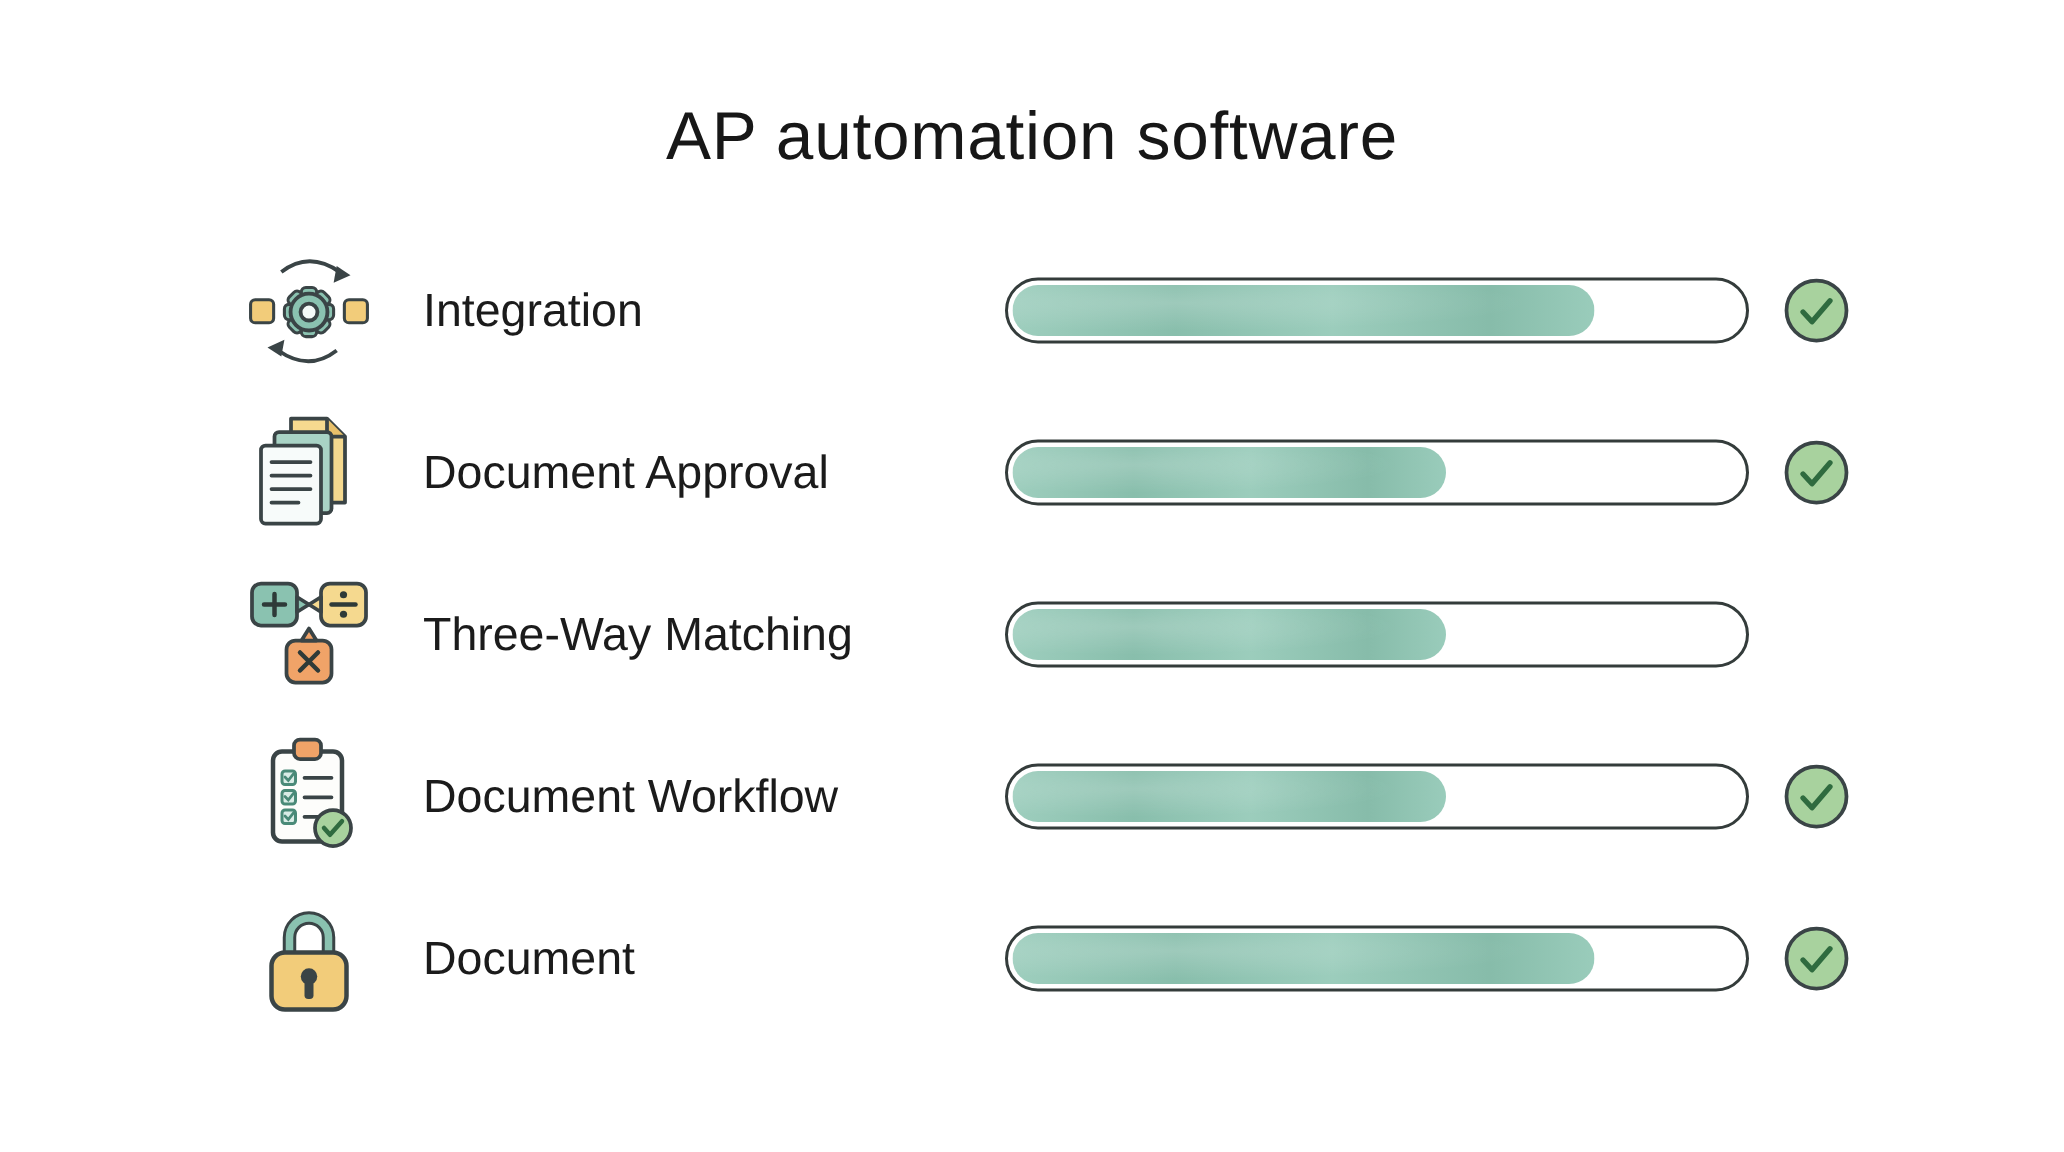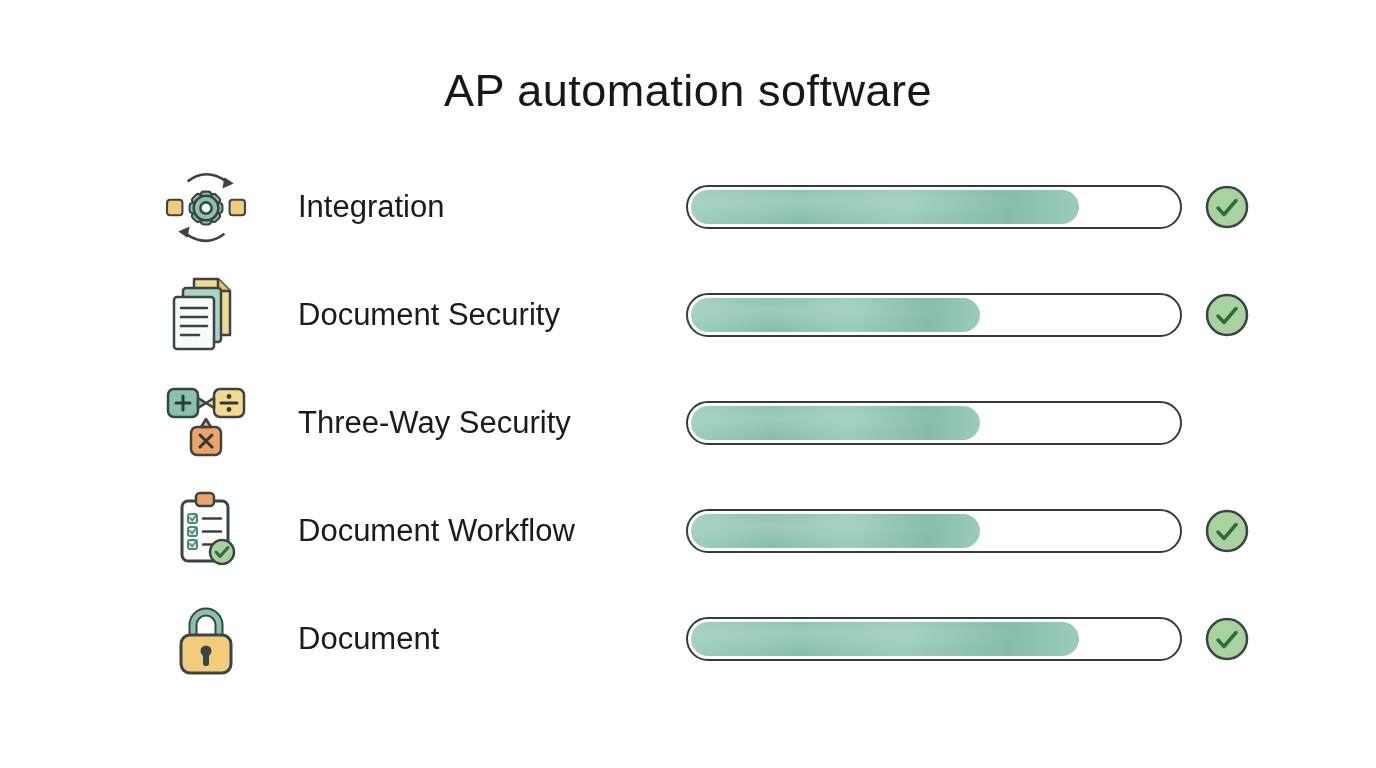--- a/index.html
+++ b/index.html
@@ -22,21 +22,21 @@
     font-size:45px;font-weight:400;line-height:1;
     color:var(--title-color);letter-spacing:.5px;
   }
   .rows{margin-top:40px;}
   .row{display:flex;align-items:center;height:108px;}
   .icon-wrap{
     width:96px;margin-left:158px;
     display:flex;align-items:center;justify-content:center;flex:none;
   }
   .label{
-    width:352px;margin-left:44px;flex:none;
+    width:352px;margin-left:28px;flex:none;
     font-size:31px;color:#1b1b1b;font-weight:400;
   }
   .bar{
     position:relative;flex:none;margin-left:36px;
     width:496px;height:44px;background:#fff;
     border:2.5px solid var(--bar-outline);border-radius:24px;
   }
   .bar-fill{
     position:absolute;left:3px;top:3px;bottom:3px;
     border-radius:20px;
@@ -94,21 +94,21 @@
     <div class="row">
       <span class="icon-wrap">
         <svg width="80" height="80" viewBox="0 0 80 80">
           <path d="M 28 4 H 52 L 64 16 V 60 H 28 Z" fill="#f5d98f" stroke="#3a4446" stroke-width="2.5" stroke-linejoin="round"></path>
           <path d="M 52 4 V 16 H 64" fill="#e8c06a" stroke="#3a4446" stroke-width="2.5" stroke-linejoin="round"></path>
           <rect x="17" y="13" width="38" height="54" rx="3" fill="#a9d3c5" stroke="#3a4446" stroke-width="2.5"></rect>
           <rect x="8" y="22" width="40" height="52" rx="3" fill="#f7fbfa" stroke="#3a4446" stroke-width="2.5"></rect>
           <path d="M15 33 H41 M15 42 H41 M15 51 H41 M15 60 H33" fill="none" stroke="#3a4446" stroke-width="2.5" stroke-linecap="round"></path>
         </svg>
       </span>
-      <span class="label">Document Security</span>
+      <span class="label">Document Approval</span>
       <div class="bar">
         <div class="bar-fill" style="width: calc(60% - 6px);"></div>
       </div>
       <span class="check-wrap">
         <svg width="46" height="46" viewBox="0 0 46 46">
           <circle cx="23" cy="23" r="20" fill="var(--check-bg)" stroke="#3a4446" stroke-width="2.5"></circle>
           <path d="M14 24 l6 6.5 12 -14" fill="none" stroke="var(--check-mark)" stroke-width="3.5" stroke-linecap="round" stroke-linejoin="round"></path>
         </svg>
       </span>
     </div>
@@ -128,21 +128,21 @@
             <circle cx="65" cy="15.5" r="2.4" fill="#2e3a38"></circle>
             <circle cx="65" cy="28.5" r="2.4" fill="#2e3a38"></circle>
           </g>
           <g>
             <rect x="27" y="46" width="30" height="28" rx="6" fill="#f0a368" stroke="#3a4446" stroke-width="2.5"></rect>
             <polygon points="37,46 42,38 47,46" fill="#f0a368" stroke="#3a4446" stroke-width="2.5" stroke-linejoin="round"></polygon>
             <path d="M36 54 L48 66 M48 54 L36 66" fill="none" stroke="#2e3a38" stroke-width="3" stroke-linecap="round"></path>
           </g>
         </svg>
       </span>
-      <span class="label">Three-Way Security</span>
+      <span class="label">Three-Way Matching</span>
       <div class="bar">
         <div class="bar-fill" style="width: calc(60% - 6px);"></div>
       </div>
       <span class="check-wrap" style="visibility: hidden;">
         <svg width="46" height="46" viewBox="0 0 46 46">
           <circle cx="23" cy="23" r="20" fill="var(--check-bg)" stroke="#3a4446" stroke-width="2.5"></circle>
           <path d="M14 24 l6 6.5 12 -14" fill="none" stroke="var(--check-mark)" stroke-width="3.5" stroke-linecap="round" stroke-linejoin="round"></path>
         </svg>
       </span>
     </div>

